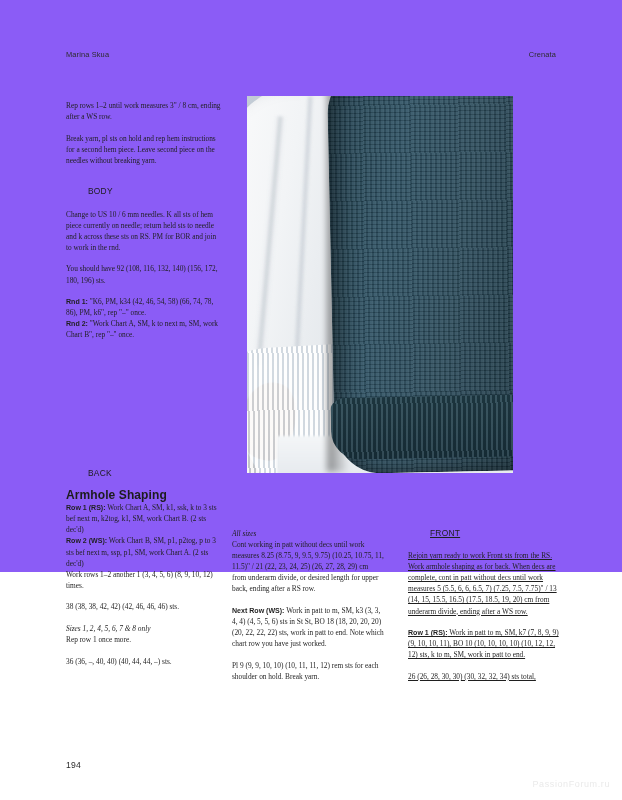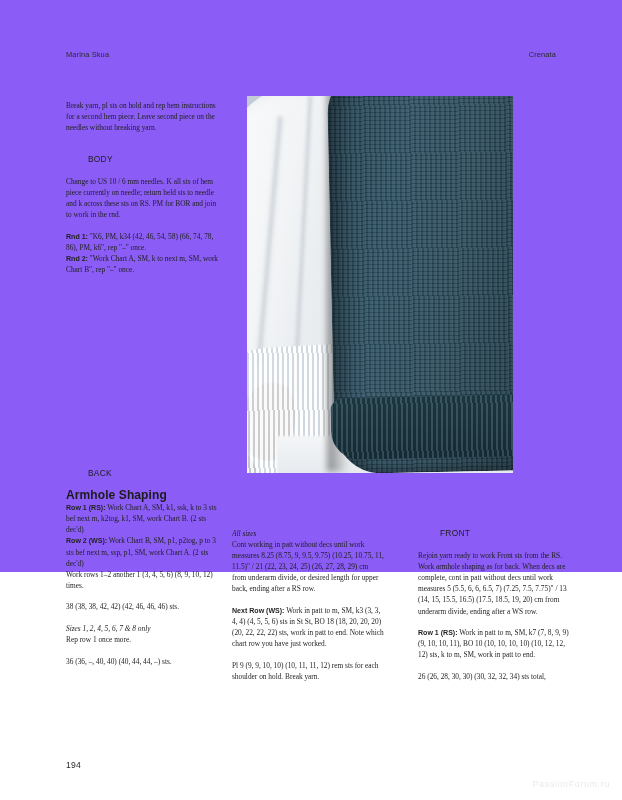--- a/index.html
+++ b/index.html
@@ -176,21 +176,21 @@
   
   .col {
     position: absolute;
     font-size: 7.35px;
     line-height: 11.1px;
     color: #1f1f1f;
     text-align: left;
   }
   .col-left  { left: 66px;  top: 100px; width: 157px; }
   .col-mid   { left: 232px; top: 528px; width: 152px; }
-  .col-right { left: 418px; top: 528px; width: 158px; }
+  .col-right { left: 408px; top: 528px; width: 158px; text-decoration: underline; }
   .col-left-lower { left: 66px; top: 468px; width: 157px; }
 
   .col p {
     margin: 0 0 10.5px 0;
   }
   .col p.run   { margin-bottom: 0; }
 
   h2.sec {
     font-family: "Liberation Sans", "DejaVu Sans", sans-serif;
     font-size: 8.4px;
@@ -238,24 +238,26 @@
     <div class="shirt-fold-c"></div>
     <div class="hand"></div>
     <div class="shirt-hem"></div>
     <div class="trouser"></div>
     <div class="vest-shadow"></div>
     <div class="vest"></div>
     <div class="vest-hem"></div>
   </div>
 
   <div class="col col-left">
+    <p>Rep rows 1–2 until work measures 3" / 8 cm, ending after a WS row.</p>
     <p>Break yarn, pl sts on hold and rep hem instructions for a second hem piece. Leave second piece on the needles without breaking yarn.</p>
     <div class="gap-sm"></div>
     <h2 class="sec">BODY</h2>
     <p>Change to US 10 / 6 mm needles. K all sts of hem piece currently on needle; return held sts to needle and k across these sts on RS. PM for BOR and join to work in the rnd.</p>
+    <p>You should have 92 (108, 116, 132, 140) (156, 172, 180, 196) sts.</p>
     <p class="run"><span class="lbl">Rnd 1:</span><span> "K6, PM, k34 (42, 46, 54, 58) (66, 74, 78, 86), PM, k6", rep "–" once.</span></p>
     <p class="run"><span class="lbl">Rnd 2:</span><span> "Work Chart A, SM, k to next m, SM, work Chart B", rep "–" once.</span></p>
   </div>
 
   <div class="col col-left-lower">
     <h2 class="sec">BACK</h2>
     <h3 class="sub">Armhole Shaping</h3>
     <p class="run"><span class="lbl">Row 1 (RS):</span><span> Work Chart A, SM, k1, ssk, k to 3 sts bef next m, k2tog, k1, SM, work Chart B. (2 sts dec'd)</span></p>
     <p class="run"><span class="lbl">Row 2 (WS):</span><span> Work Chart B, SM, p1, p2tog, p to 3 sts bef next m, ssp, p1, SM, work Chart A. (2 sts dec'd)</span></p>
     <p>Work rows 1–2 another 1 (3, 4, 5, 6) (8, 9, 10, 12) times.</p>

